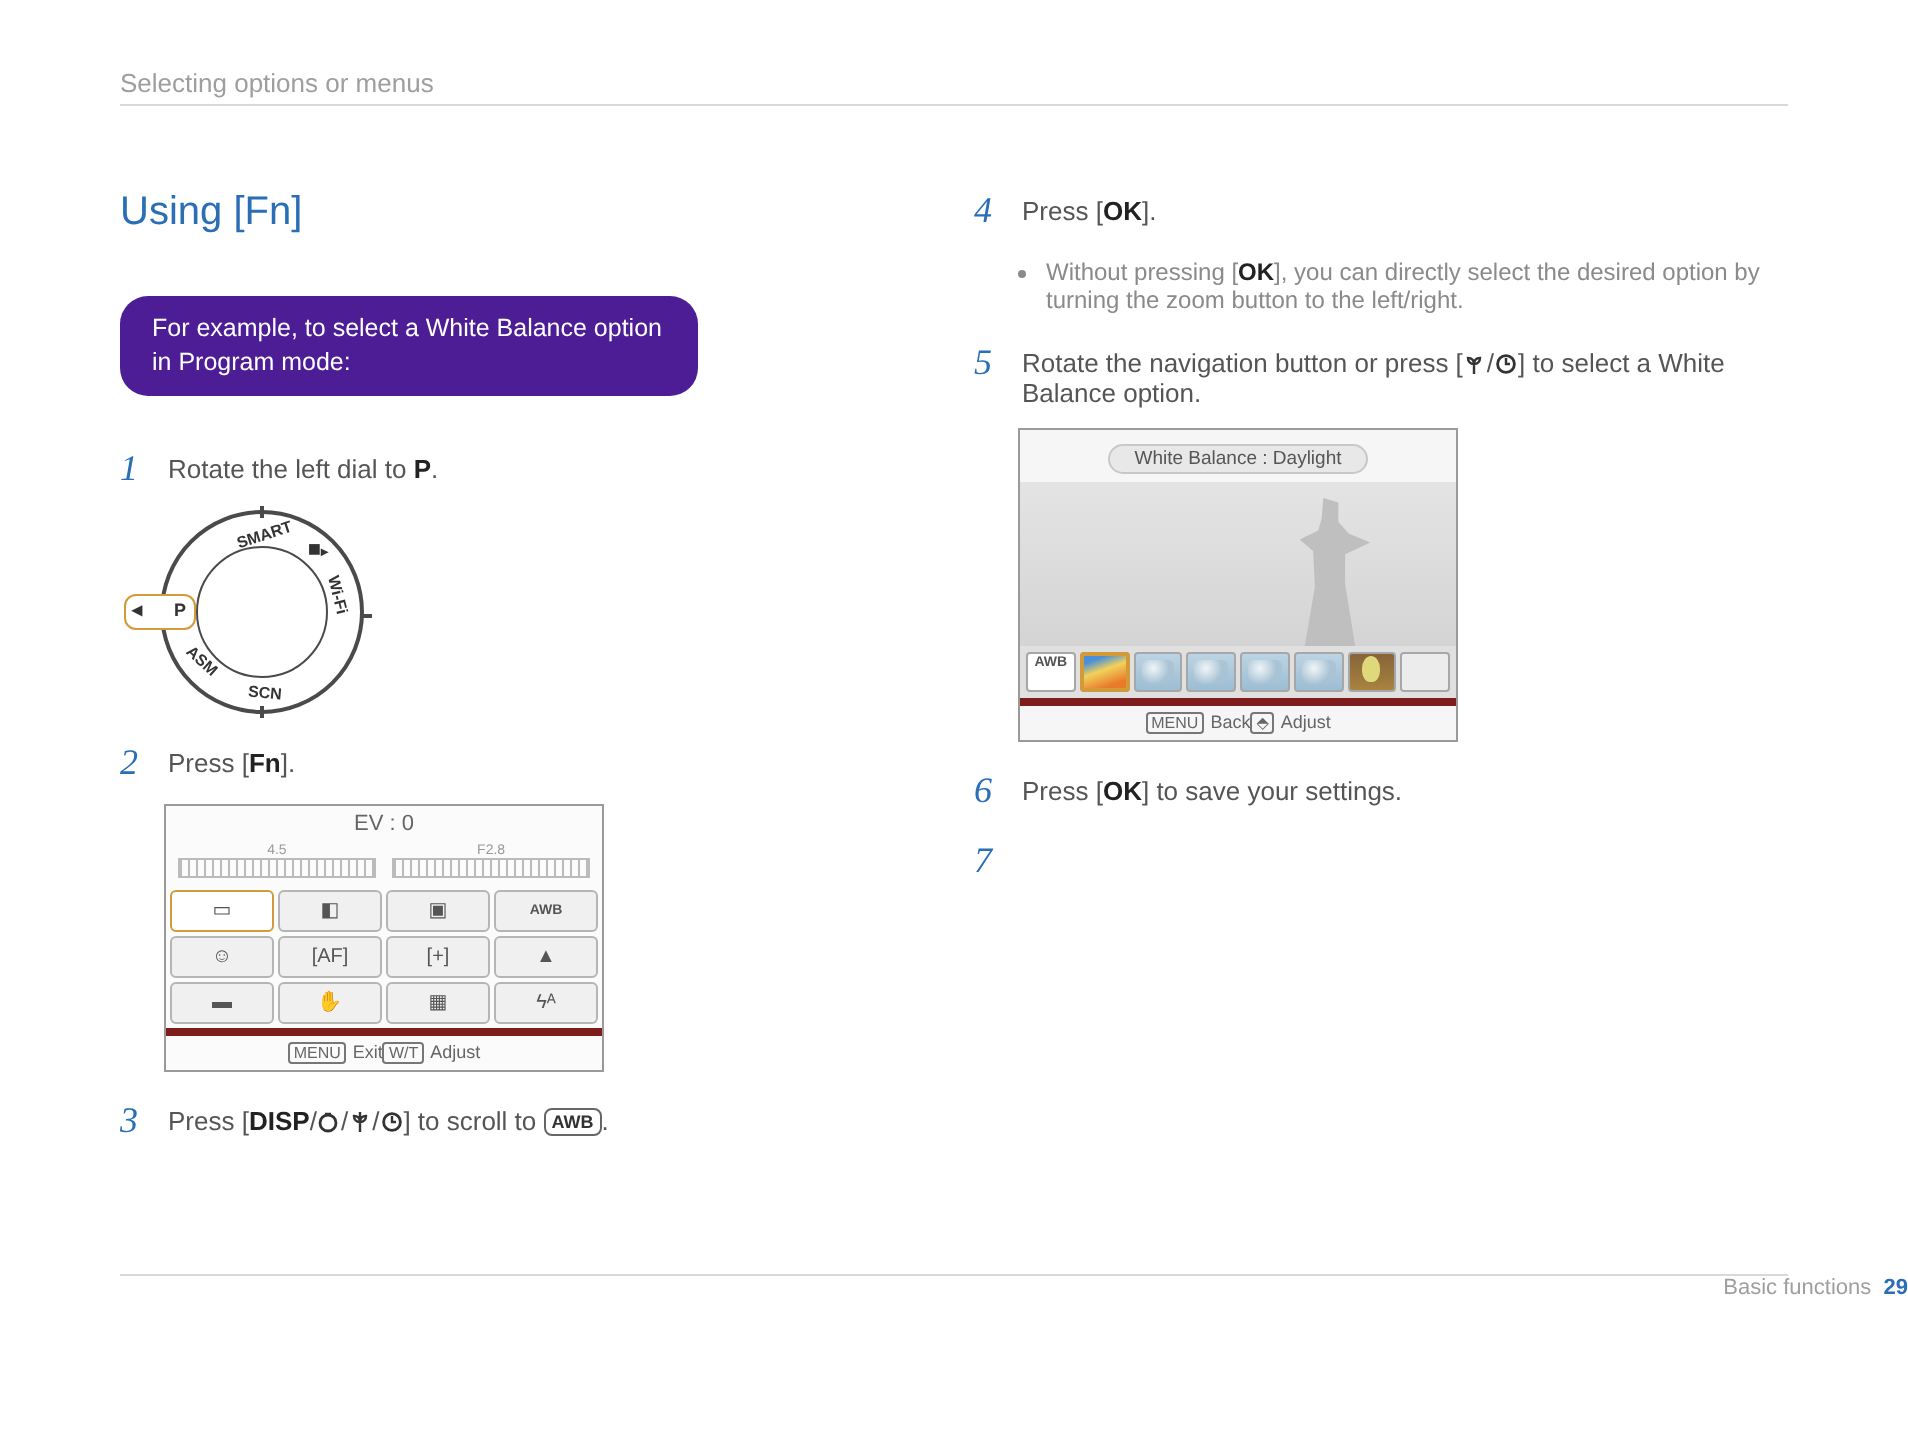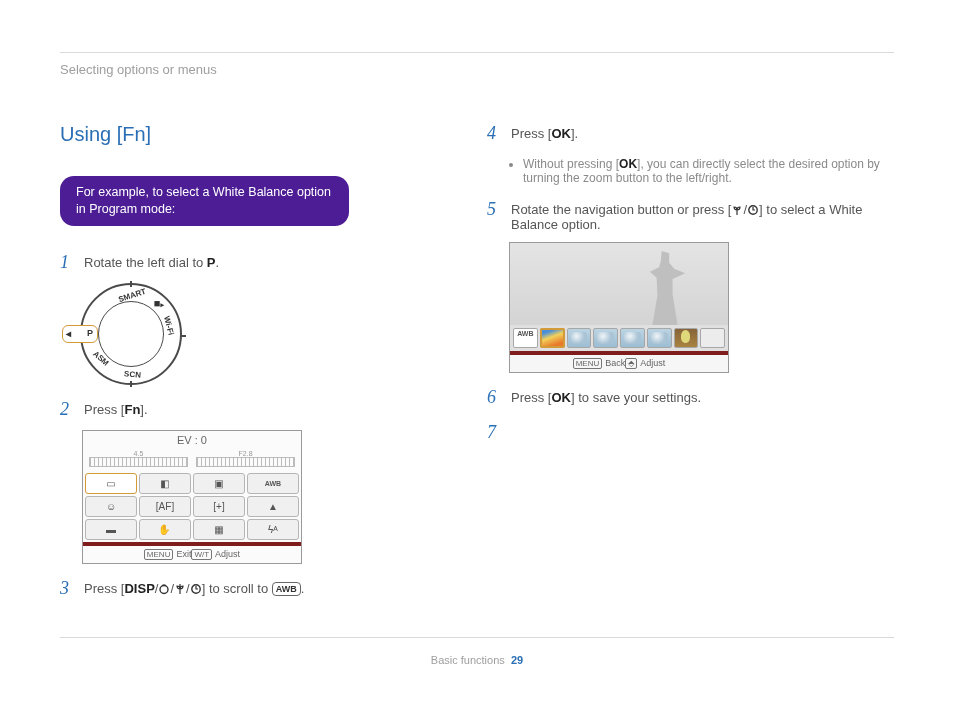--- a/index.html
+++ b/index.html
@@ -1,33 +1,33 @@
 <!DOCTYPE html>
 <html><head>
 <meta charset="utf-8">
 <style>
   *{box-sizing:border-box;margin:0;padding:0}
   html,body{width:954px;height:720px;background:#fff;font-family:Arial,Helvetica,sans-serif;color:#5a5a5a}
-  .page{position:relative;width:954px;height:700px;padding:62px 60px 42px}
+  .page{position:relative;width:954px;height:700px;padding:34px 60px 42px}
   .page::before{content:"";position:absolute;left:60px;right:60px;top:52px;height:1px;background:#d9d9d9}
   .page::after{content:"";position:absolute;left:60px;right:60px;bottom:62px;height:1px;background:#d9d9d9}
   .breadcrumb{font-size:13px;color:#9e9e9e;padding-bottom:6px}
   .cols{display:flex;gap:20px;margin-top:40px}
   .col{flex:1}
   .heading{font-size:20px;color:#2a6fb6;font-weight:400;margin-bottom:12px}
   .intro{font-size:13px;line-height:1.55;color:#707070}
   .note-pill{display:inline-block;background:#4c1d95;color:#fff;font-size:12.5px;padding:8px 18px 8px 16px;border-radius:14px;margin:18px 0 12px;line-height:1.35;max-width:320px}
   .step{display:flex;margin:14px 0 10px}
   .num{color:#2a6fb6;font-style:italic;font-size:18px;width:24px;flex:none;font-family:Georgia,serif}
   .txt{font-size:13px;color:#555;padding-top:3px}
   .txt.sub{font-size:12px;color:#8a8a8a}
   ul.sub{list-style:disc;padding-left:36px;margin-top:4px}
   .inline-tag{display:inline-block;border:1px solid #666;border-radius:4px;font-size:9px;font-weight:700;padding:0 3px;line-height:12px;vertical-align:1px;color:#333}
   .inline-bold{font-weight:700;color:#222}
-  .footer{position:absolute;left:0;right:0;bottom:34px;text-align:center;font-size:11px;color:#9e9e9e}
+  .footer{position:absolute;left:0;right:0;bottom:50px;text-align:right;font-size:11px;color:#9e9e9e}
   .footer .pg{color:#2a6fb6;font-weight:600}
 
   
   .dial-wrap{position:relative;width:102px;height:102px;margin:4px 0 4px 20px}
   .dial-ring{position:absolute;inset:0;border:2px solid #4a4a4a;border-radius:50%}
   .dial-inner{position:absolute;inset:18px;border:1px solid #4a4a4a;border-radius:50%}
   .dial-label{position:absolute;font-size:8px;font-weight:700;color:#333;transform-origin:center}
   .dial-pointer{position:absolute;left:-18px;top:42px;width:36px;height:18px;border:1.5px solid #d39a3a;border-radius:6px;background:#fff;font-size:9px;line-height:15px;text-align:right;padding-right:4px;font-weight:700;color:#333}
   .dial-pointer::before{content:"◂";position:absolute;left:3px;top:0;color:#333;font-size:10px}
   .notch{position:absolute;width:2px;height:6px;background:#4a4a4a}
@@ -178,20 +178,21 @@
           <span>Rotate the navigation button or press [</span><svg class="glyph-circle" viewBox="0 0 12 12">
               <path d="M6 11V6M6 6c-2 0-3-1.5-3-3 2 0 3 1 3 3zm0 0c2 0 3-1.5 3-3-2 0-3 1-3 3z" stroke="#333" stroke-width="1.2" fill="none"></path>
             </svg>/<svg class="glyph-circle" viewBox="0 0 12 12">
               <circle cx="6" cy="6" r="4.2" fill="none" stroke="#333" stroke-width="1.4"></circle>
               <path d="M6 3v3h2" stroke="#333" stroke-width="1.2" fill="none"></path>
             </svg><span>] to select a White Balance option.</span>
         </div>
       </div>
 
       <div class="wb-screen">
+        <div class="wb-title-bar"><span class="wb-title">White Balance : Daylight</span></div>
         <div class="wb-preview">
           <div class="silhouette"></div>
         </div>
         <div class="wb-strip">
           <div class="wb-icon auto">AWB</div>
           <div class="wb-icon day sel"></div>
           <div class="wb-icon cloud"></div>
           <div class="wb-icon cloud"></div>
           <div class="wb-icon cloud"></div>
           <div class="wb-icon cloud"></div>

